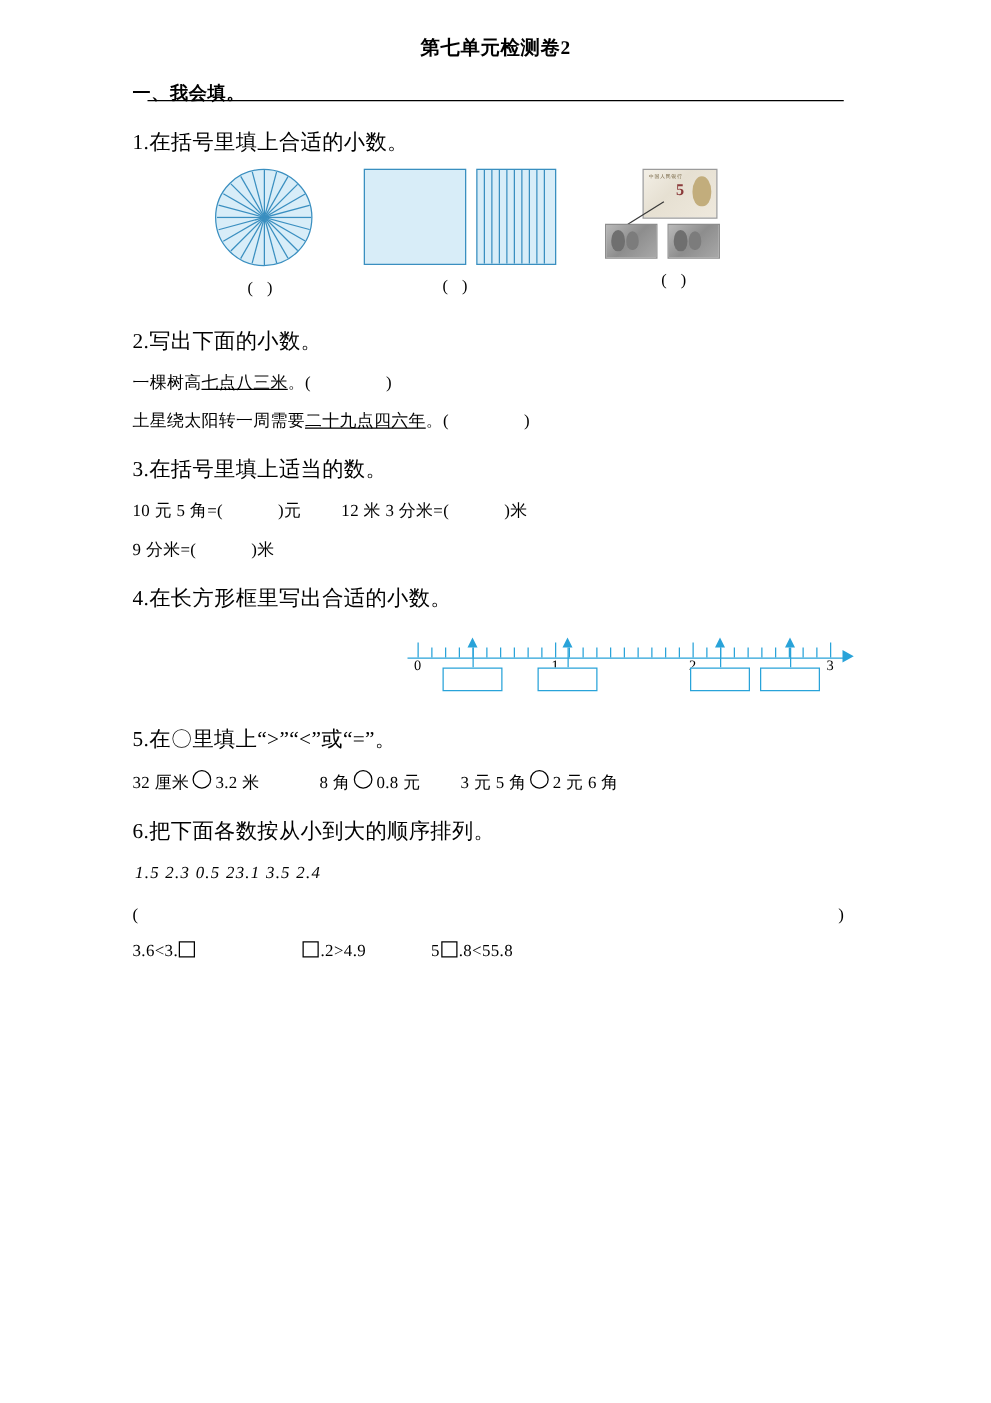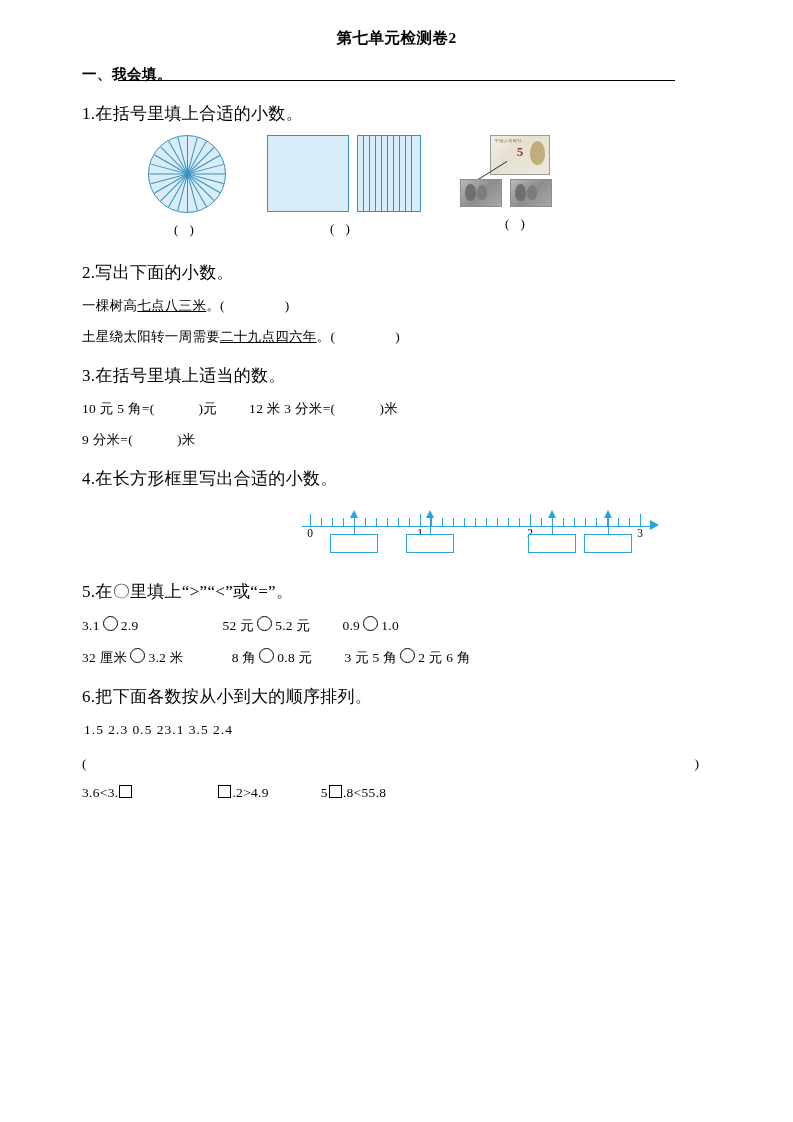--- a/index.html
+++ b/index.html
@@ -13,21 +13,21 @@
     font-family: "Liberation Serif", "DejaVu Serif", serif;
     color: #000000;
     position: relative;
     overflow: hidden;
   }
   .page {
     position: relative;
     width: 793px;
     height: 836px;
     box-sizing: border-box;
-    padding: 0 82px;
+    padding: 0 106px;
   }
   .top-rule {
     position: absolute;
     left: 118px;
     right: 118px;
     top: 80px;
     border-top: 1.3px solid #000;
   }
   .doc-title {
     text-align: center;
@@ -48,20 +48,21 @@
     margin: 18px 0 0 0;
     letter-spacing: 0.3px;
   }
   .q-sub {
     font-size: 13.5px;
     margin: 13px 0 0 0;
     letter-spacing: 0.3px;
   }
   .indent {
     margin-left: 2px;
+    font-style: italic;
   }
   
   .fig-row {
     position: relative;
     height: 108px;
     margin-top: 10px;
   }
   .fig {
     position: absolute;
     top: 0;
@@ -418,23 +419,20 @@
     <div class="nl-stem" style="left:469.5px"></div>
     <div class="nl-box" style="left:470px"></div>
 
     <div class="nl-up" style="left:522px"></div>
     <div class="nl-stem" style="left:525.5px"></div>
     <div class="nl-box" style="left:526px"></div>
   </div>
 
   <div class="q" style="margin-top:6px;">5.在〇里填上“&gt;”“&lt;”或“=”。</div>
   <div class="q-sub">
-    <span>3.1</span><span class="circ"></span><span>2.9</span><span class="gap-lg"></span><span class="gap-md"></span><span>52 元</span><span class="circ"></span><span>5.2 元</span><span class="gap-md"></span><span>0.9</span><span class="circ"></span><span>1.0</span>
-  </div>
-  <div class="q-sub">
     <span>32 厘米</span><span class="circ"></span><span>3.2 米</span><span class="gap-md"></span><span class="gap-sm"></span><span>8 角</span><span class="circ"></span><span>0.8 元</span><span class="gap-md"></span><span>3 元 5 角</span><span class="circ"></span><span>2 元 6 角</span>
   </div>
 
   <div class="q">6.把下面各数按从小到大的顺序排列。</div>
   <div class="nums-row indent">1.5   2.3   0.5   23.1   3.5   2.4</div>
   <div class="answer-row">
     <span>(</span>
     <span>)</span>
   </div>
 

